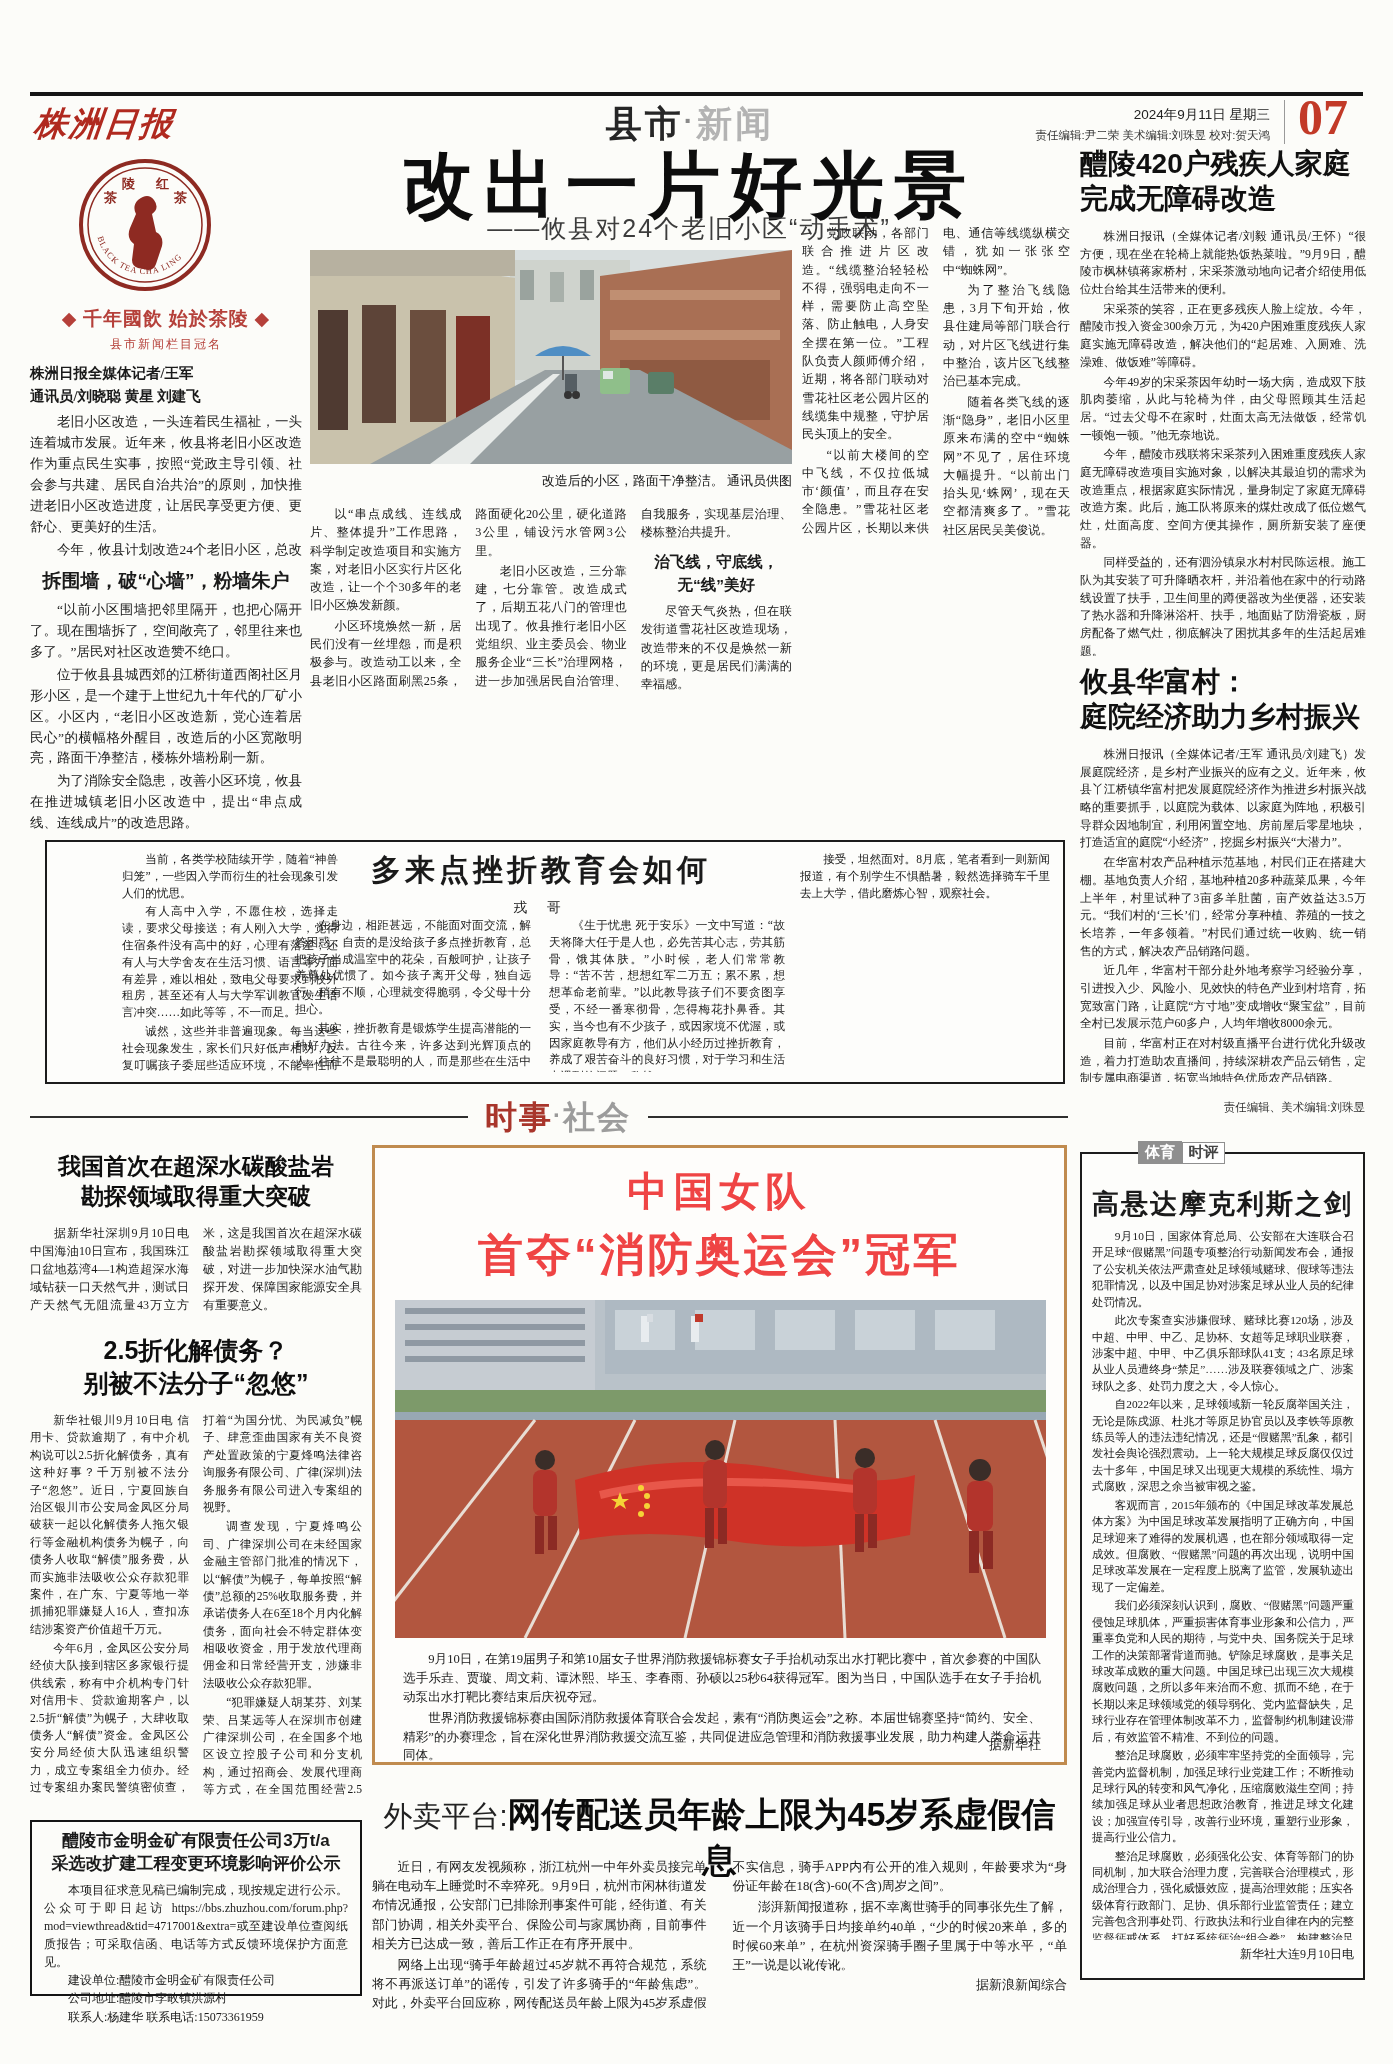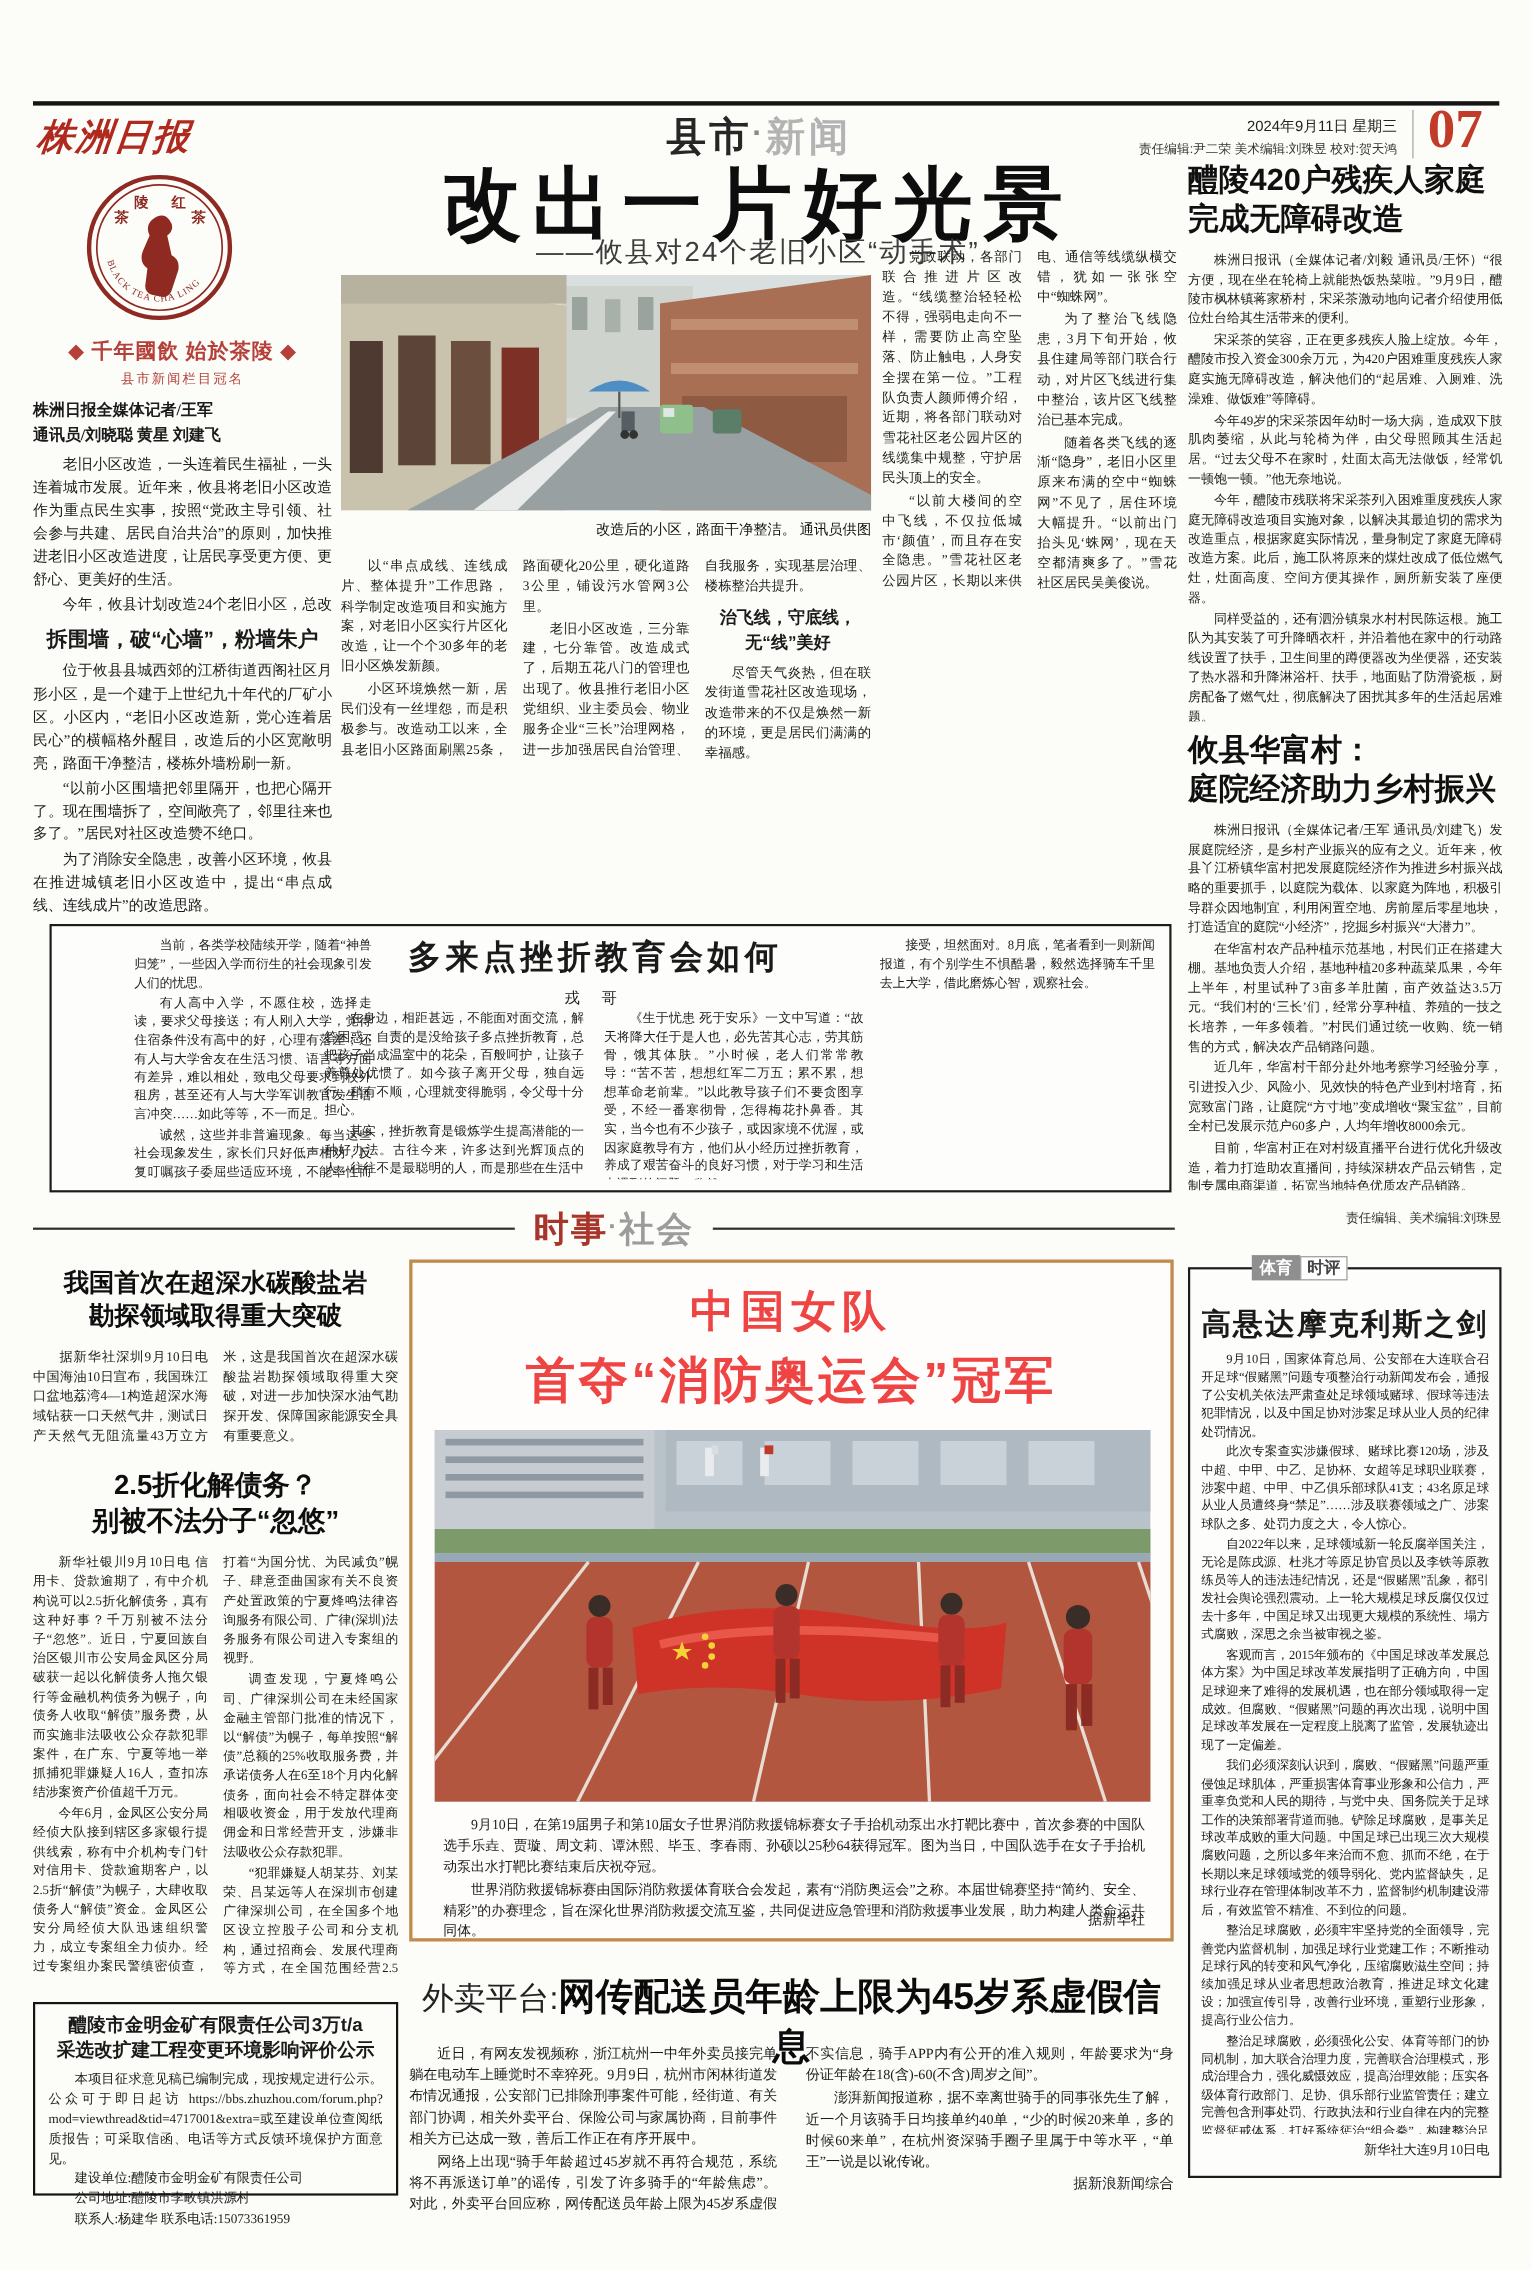--- a/index.html
+++ b/index.html
@@ -117,22 +117,22 @@
     <div>株洲日报全媒体记者/王军</div>
     <div>通讯员/刘晓聪  黄星  刘建飞</div>
   </div>
 
   <div class="abs bodytext" style="left:30px; top:412px; width:272px; height:150px;">
       <p class="para">老旧小区改造，一头连着民生福祉，一头连着城市发展。近年来，攸县将老旧小区改造作为重点民生实事，按照“党政主导引领、社会参与共建、居民自治共治”的原则，加快推进老旧小区改造进度，让居民享受更方便、更舒心、更美好的生活。</p>
       <p class="para">今年，攸县计划改造24个老旧小区，总改造面积约为11.1万平方米，涉及楼栋数78栋，预计惠及群众1153户、3500余人。</p>
     </div>
   <div class="abs subhead" style="left:30px; top:568px; width:272px; font-size:19px;">拆围墙，破“心墙”，粉墙朱户</div>
   <div class="abs bodytext" style="left:30px; top:600px; width:272px; height:232px;">
+      <p class="para">“以前小区围墙把邻里隔开，也把心隔开了。现在围墙拆了，空间敞亮了，邻里往来也多了。”居民对社区改造赞不绝口。</p>
       <p class="para">位于攸县县城西郊的江桥街道西阁社区月形小区，是一个建于上世纪九十年代的厂矿小区。小区内，“老旧小区改造新，党心连着居民心”的横幅格外醒目，改造后的小区宽敞明亮，路面干净整洁，楼栋外墙粉刷一新。</p>
-      <p class="para">“以前小区围墙把邻里隔开，也把心隔开了。现在围墙拆了，空间敞亮了，邻里往来也多了。”居民对社区改造赞不绝口。</p>
       <p class="para">为了消除安全隐患，改善小区环境，攸县在推进城镇老旧小区改造中，提出“串点成线、连线成片”的改造思路。</p>
     </div>
 
   <div class="abs lead-headline" style="left:308px; top:138px; width:762px;">改出一片好光景</div>
   <div class="abs lead-subheadline" style="left:308px; top:212px; width:762px;">——攸县对24个老旧小区“动手术”</div>
 
   <div class="abs" style="left:310px; top:250px; width:482px; height:214px;">
     <svg width="482" height="214" viewBox="0 0 482 214">
       <rect width="482" height="214" fill="#d9dfdf"></rect>
       <rect x="200" y="10" width="120" height="120" fill="#cfd3cd"></rect>

